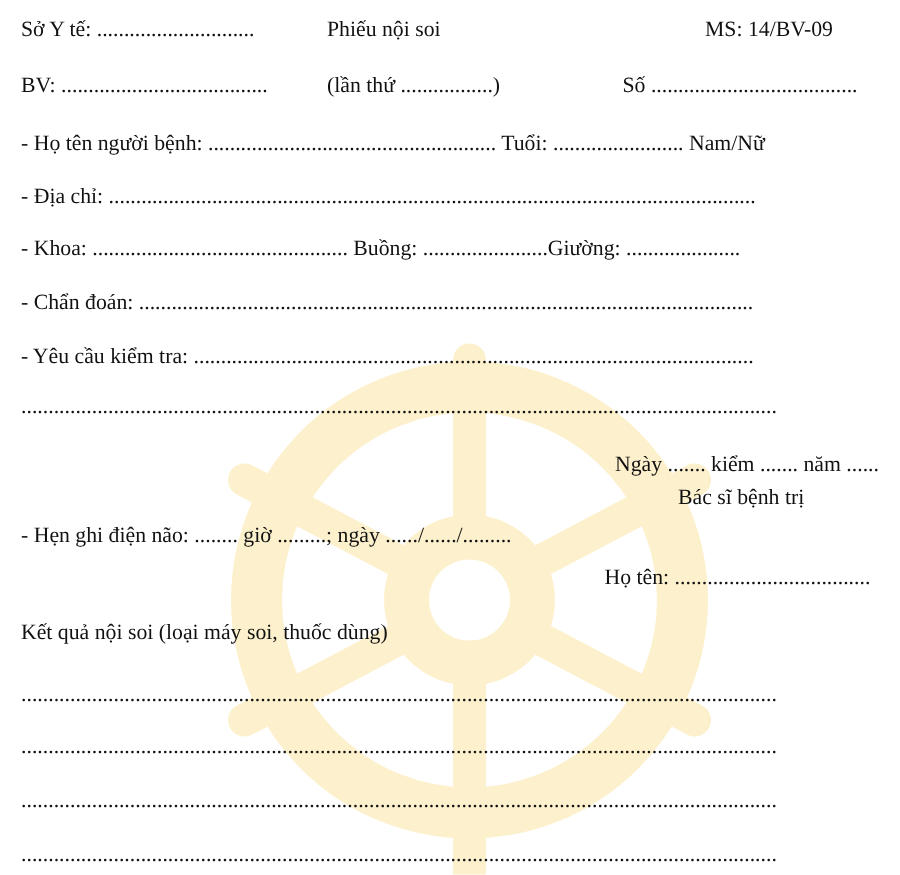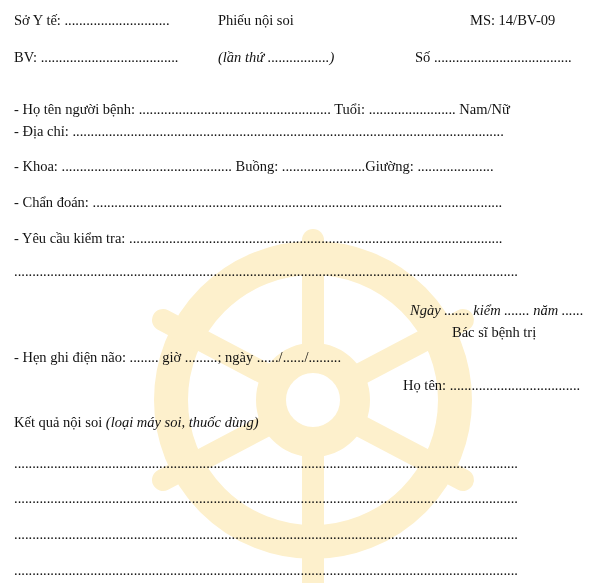--- a/index.html
+++ b/index.html
@@ -1,21 +1,21 @@
 <!DOCTYPE html>
 <html><head>
 <meta charset="utf-8">
 <style>
   html,body{margin:0;padding:0;background:#fff;}
   body{width:600px;height:583px;position:relative;overflow:hidden;
        font-family:"Liberation Serif","DejaVu Serif",serif;font-size:14.5px;color:#111;}
   .wm{position:absolute;left:0;top:0;width:600px;height:583px;z-index:0;}
   .t{position:absolute;white-space:nowrap;z-index:1;line-height:1;}
   .b{font-weight:normal;}
-  .i{font-style:italic;}
+  .i{}
 </style>
 </head>
 <body>
 
 <svg class="wm" viewBox="0 0 600 583">
   <g fill="none" stroke="#FDF0CC" stroke-linecap="round">
     <circle cx="313" cy="400" r="142" stroke-width="34"></circle>
     <circle cx="313" cy="400" r="42" stroke-width="30"></circle>
     <line x1="313" y1="240" x2="313" y2="358" stroke-width="22"></line>
     <line x1="313" y1="442" x2="313" y2="600" stroke-width="22"></line>
@@ -27,21 +27,21 @@
 </svg>
 
 <div class="t" style="left:14px;top:13px">Sở Y tế: .............................</div>
 <div class="t b" style="left:218px;top:13px">Phiếu nội soi</div>
 <div class="t" style="left:470px;top:13px">MS: 14/BV-09</div>
 
 <div class="t" style="left:14px;top:50px">BV: ......................................</div>
 <div class="t i" style="left:218px;top:50px">(lần thứ .................)</div>
 <div class="t" style="left:415px;top:50px">Số ......................................</div>
 
-<div class="t" style="left:14px;top:102px">- Họ tên người bệnh: ..................................................... Tuổi: ........................ Nam/Nữ</div>
+<div class="t" style="left:14px;top:89px">- Họ tên người bệnh: ..................................................... Tuổi: ........................ Nam/Nữ</div>
 <div class="t" style="left:14px;top:124px">- Địa chỉ: .......................................................................................................................</div>
 <div class="t" style="left:14px;top:159px">- Khoa: ............................................... Buồng: .......................Giường: .....................</div>
 <div class="t" style="left:14px;top:195px">- Chẩn đoán: .................................................................................................................</div>
 <div class="t" style="left:14px;top:231px">- Yêu cầu kiểm tra: .......................................................................................................</div>
 <div class="t" style="left:14px;top:264px">...........................................................................................................................................</div>
 
 <div class="t i" style="left:410px;top:303px">Ngày ....... kiểm ....... năm ......</div>
 <div class="t b" style="left:452px;top:325px">Bác sĩ bệnh trị</div>
 <div class="t" style="left:14px;top:350px">- Hẹn ghi điện não: ........ giờ .........; ngày ....../....../.........</div>
 <div class="t" style="left:403px;top:378px">Họ tên: ....................................</div>

